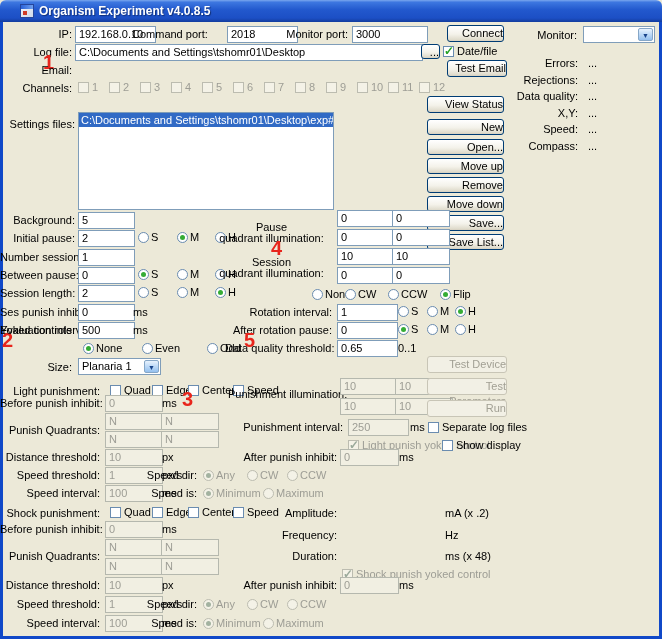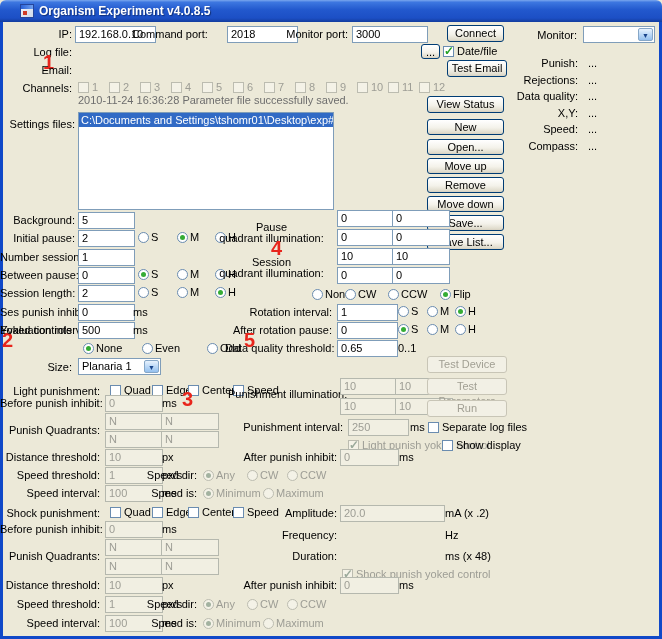--- a/index.html
+++ b/index.html
@@ -14,21 +14,21 @@
   .edge{position:absolute;background:#1048c8}
   .l{position:absolute;font-size:11px;line-height:13px;text-align:right;white-space:nowrap;color:#000}
   .ll{position:absolute;font-size:11px;line-height:13px;white-space:nowrap;color:#000}
   .c{text-align:center}
   .g{color:#9d9d95}
   .gray{color:#6e6e6e}
   .t{position:absolute;height:15px;background:#fff;border:1px solid #7f9db9;font-size:11px;line-height:15px;padding:0 3px;white-space:nowrap;overflow:hidden}
   .t.dis{background:#f1efe2;border-color:#b5b8ae;color:#9d9d95}
   .b{position:absolute;height:17px;border:1px solid #003c74;border-radius:3px;
      background:linear-gradient(180deg,#ffffff 0%,#f4f2ea 55%,#e0dccd 90%,#d6d0c0 100%);
-     font-size:11px;line-height:15px;text-align:center;box-sizing:border-box;cursor:default}
+     font-size:11px;line-height:15px;text-align:right;box-sizing:border-box;cursor:default}
   .b.dis{border-color:#c8c5b6;background:#f2f0e5;color:#a19f93}
   .cb{position:absolute;width:11px;height:11px;background:#fff;border:1px solid #6a8cb0;box-sizing:border-box}
   .cb.chk::after{content:"\2713";position:absolute;left:0;top:-3px;font-size:12px;font-weight:bold;color:#23a123}
   .cb.dis{border-color:#bcbcb0;background:#f4f2e7}
   .cb.dis.chk::after{color:#9aa99a}
   .ra{position:absolute;width:11px;height:11px;border-radius:50%;background:#fff;border:1px solid #6a8cb0;box-sizing:border-box}
   .ra.sel::after{content:"";position:absolute;left:2px;top:2px;width:5px;height:5px;border-radius:50%;background:#35ac35}
   .ra.dis{border-color:#bcbcb0;background:#f4f2e7}
   .ra.dis.sel::after{background:#a3b2a0}
   .red{position:absolute;color:#e8251c;font-size:20px;font-weight:bold;line-height:20px}
@@ -54,20 +54,21 @@
 
   <div class="l" style="left:2px;top:28px;width:70px">IP:</div>
   <div class="t" style="left:75px;top:26px;width:73px">192.168.0.10</div>
   <div class="l" style="left:132px;top:28px;width:72px">Command port:</div>
   <div class="t" style="left:227px;top:26px;width:63px">2018</div>
   <div class="l" style="left:276px;top:28px;width:72px">Monitor port:</div>
   <div class="t" style="left:352px;top:26px;width:68px">3000</div>
   <div class="b" style="left:447px;top:25px;width:57px">Connect</div>
 
   <div class="l" style="left:2px;top:46px;width:70px">Log file:</div>
+  <div class="t" style="left:75px;top:44px;width:340px">C:\Documents and Settings\tshomr01\Desktop</div>
   <div class="b" style="left:421px;top:44px;width:19px;height:15px">...</div>
   <span class="cb chk" style="left:443px;top:46px"></span>
   <div class="ll" style="left:457px;top:45px">Date/file</div>
 
   <div class="red" style="left:43px;top:52px">1</div>
   <div class="l" style="left:2px;top:64px;width:70px">Email:</div>
   <div class="b" style="left:447px;top:60px;width:60px">Test Email</div>
 
   <div class="l" style="left:2px;top:82px;width:70px">Channels:</div>
   <span class="cb dis" style="left:78px;top:82px"></span>
@@ -88,26 +89,25 @@
     <div class="ll g" style="left:309px;top:81px">8</div>
   <span class="cb dis" style="left:326px;top:82px"></span>
     <div class="ll g" style="left:340px;top:81px">9</div>
   <span class="cb dis" style="left:357px;top:82px"></span>
     <div class="ll g" style="left:371px;top:81px">10</div>
   <span class="cb dis" style="left:388px;top:82px"></span>
     <div class="ll g" style="left:402px;top:81px">11</div>
   <span class="cb dis" style="left:419px;top:82px"></span>
     <div class="ll g" style="left:433px;top:81px">12</div>
 
-  <div class="ll gray" style="left:78px;top:94px">2010-11-24 16:36:28 Parameter file successfully saved.</div>
   <div class="b" style="left:427px;top:96px;width:77px">View Status</div>
 
   <div class="l" style="left:505px;top:29px;width:72px">Monitor:</div>
   <div class="combo" style="left:583px;top:26px;width:72px"><span></span><span class="arr">▼</span></div>
-  <div class="l" style="left:480px;top:57px;width:98px">Punish:</div>
+  <div class="l" style="left:480px;top:57px;width:98px">Errors:</div>
   <div class="ll" style="left:588px;top:57px">...</div>
   <div class="l" style="left:480px;top:74px;width:98px">Rejections:</div>
   <div class="ll" style="left:588px;top:74px">...</div>
   <div class="l" style="left:480px;top:90px;width:98px">Data quality:</div>
   <div class="ll" style="left:588px;top:90px">...</div>
   <div class="l" style="left:480px;top:107px;width:98px">X,Y:</div>
   <div class="ll" style="left:588px;top:107px">...</div>
   <div class="l" style="left:480px;top:123px;width:98px">Speed:</div>
   <div class="ll" style="left:588px;top:123px">...</div>
   <div class="l" style="left:480px;top:140px;width:98px">Compass:</div>
@@ -286,21 +286,20 @@
     <div class="ll" style="left:247px;top:506px">Speed</div>
   <div class="l" style="left:0;top:523px;width:100px">Before punish inhibit:</div>
   <div class="t dis" style="left:105px;top:521px;width:50px">0</div>
   <div class="ll" style="left:162px;top:523px">ms</div>
   <div class="l" style="left:0;top:550px;width:100px">Punish Quadrants:</div>
   <div class="t dis" style="left:105px;top:539px;width:50px">N</div>
   <div class="t dis" style="left:161px;top:539px;width:50px">N</div>
   <div class="t dis" style="left:105px;top:558px;width:50px">N</div>
   <div class="t dis" style="left:161px;top:558px;width:50px">N</div>
   <div class="l" style="left:237px;top:507px;width:100px">Amplitude:</div>
-  <div class="t dis" style="left:340px;top:505px;width:97px">20.0</div>
   <div class="ll" style="left:445px;top:507px">mA (x .2)</div>
   <div class="l" style="left:237px;top:529px;width:100px">Frequency:</div>
   <div class="ll" style="left:445px;top:529px">Hz</div>
   <div class="l" style="left:237px;top:550px;width:100px">Duration:</div>
   <div class="ll" style="left:445px;top:550px">ms (x 48)</div>
   <span class="cb dis chk" style="left:342px;top:569px"></span>
   <div class="ll g" style="left:356px;top:568px">Shock punish yoked control</div>
   <div class="l" style="left:0;top:579px;width:100px">Distance threshold:</div>
   <div class="t dis" style="left:105px;top:577px;width:50px">10</div>
   <div class="ll" style="left:162px;top:579px">px</div>

